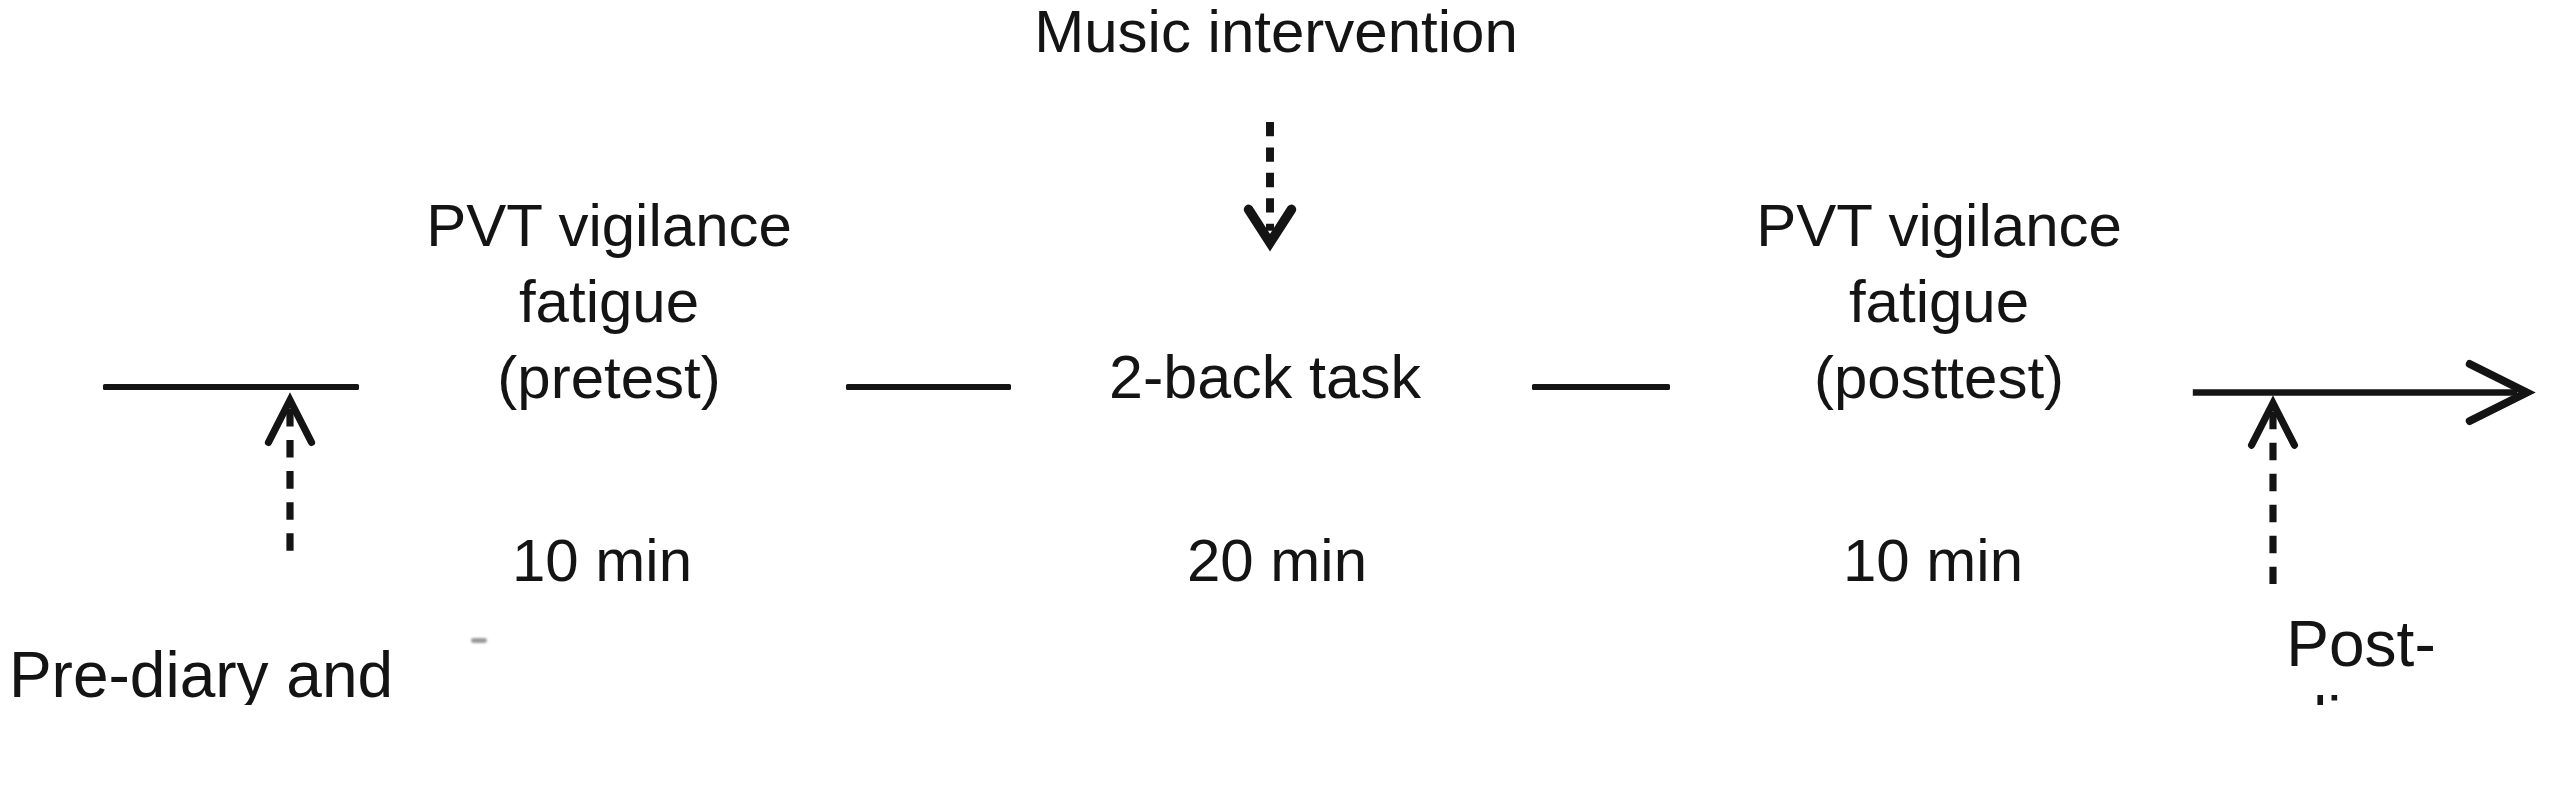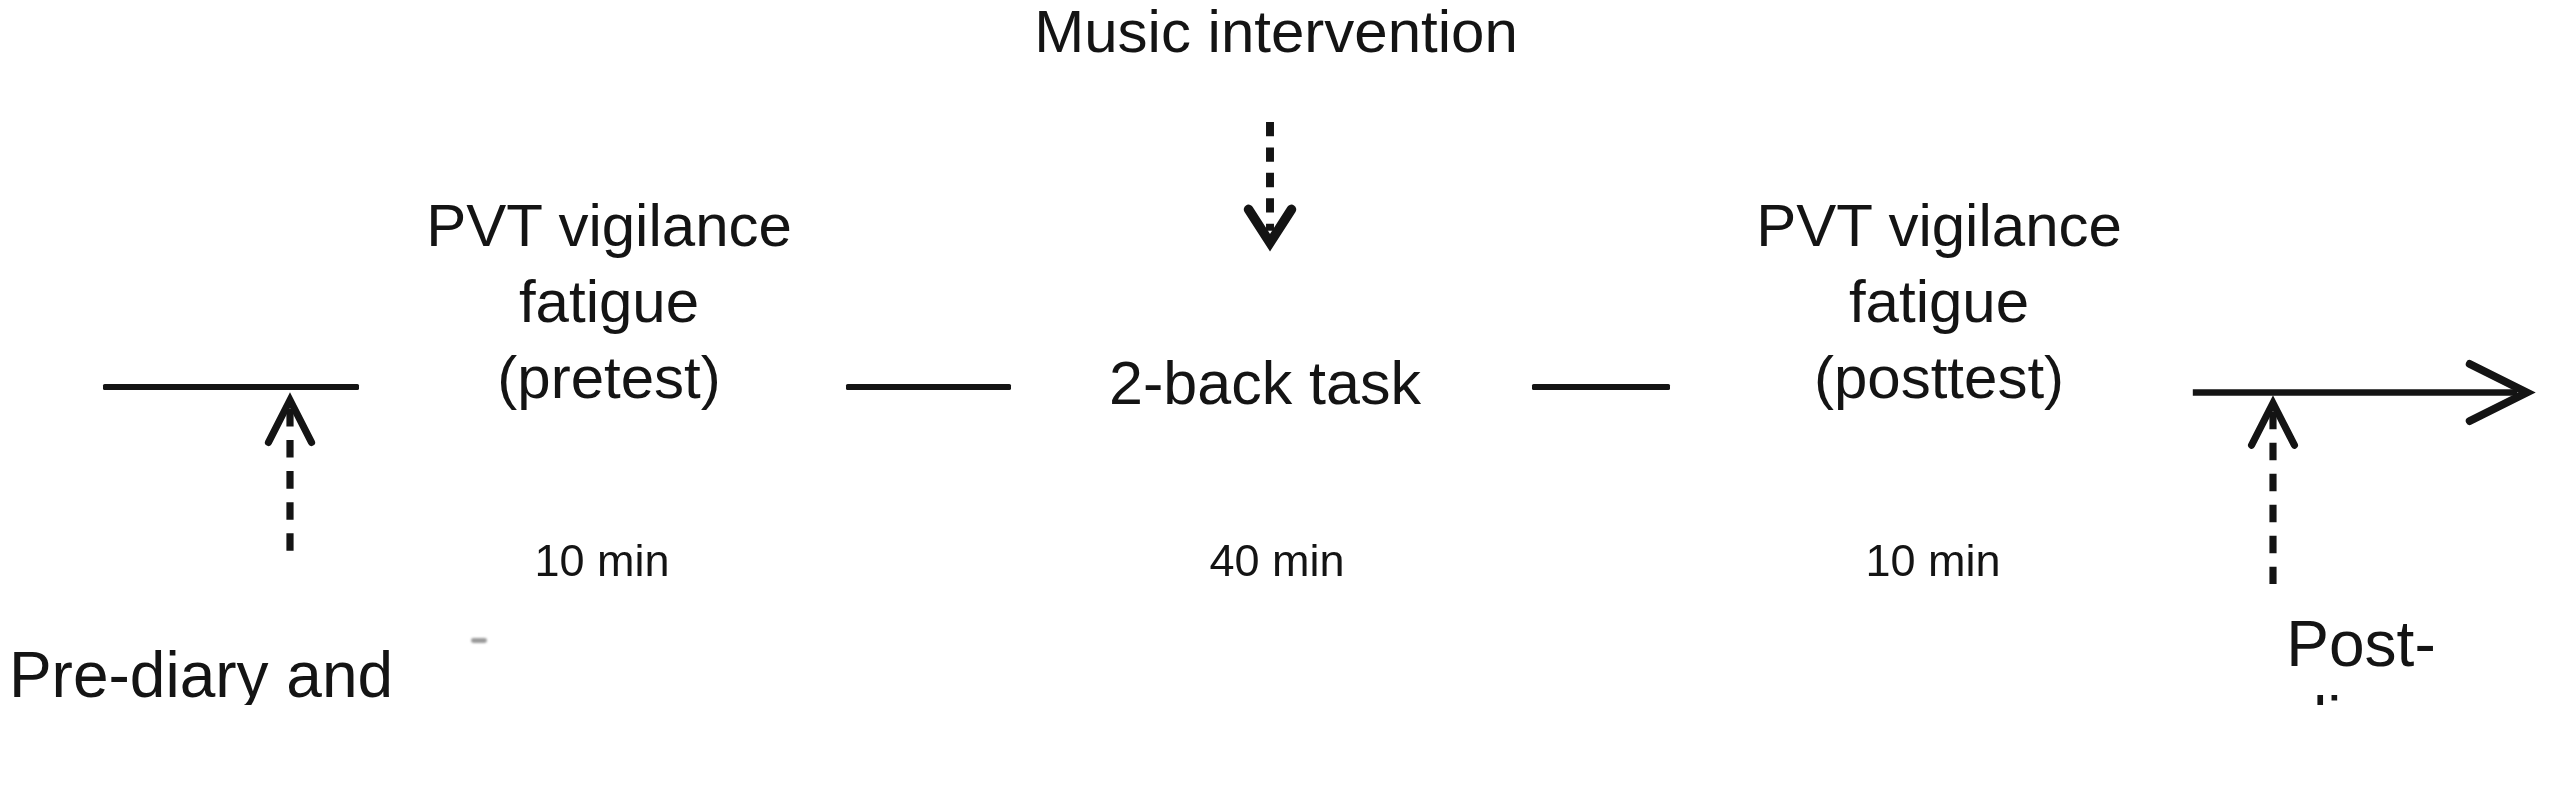--- a/index.html
+++ b/index.html
@@ -18,21 +18,21 @@
   }
   .label{
     position:absolute;
     transform:translateX(-50%);
     text-align:center;
     white-space:pre-line;
     color:var(--ink);
   }
   .big{font-size:60px;line-height:76px;}
   .task{font-size:61px;line-height:76px;}
-  .dur{font-size:45px;line-height:48px;}
+  .dur{font-size:60px;line-height:48px;}
   .mood{font-size:64px;line-height:76px;}
   .tline{
     position:absolute;
     height:6.4px;top:384px;
     background:var(--ink);
     border-radius:1.6px;
   }
   svg.arrow{position:absolute;overflow:visible;}
   svg.arrow .stroke{stroke:var(--ink);fill:none;}
   .smudge{
@@ -58,29 +58,29 @@
 
   <svg class="arrow" style="left:2190px;top:356px;" width="350" height="73" viewBox="0 0 440 92">
     <line class="stroke" x1="3" y1="46" x2="412" y2="46" stroke-width="8"></line>
     <path class="stroke" d="M352 10 L424 46 L352 82" stroke-width="10" stroke-linecap="round" stroke-linejoin="miter"></path>
   </svg>
 
   <div class="label big" style="left:609px;top:188px;">PVT vigilance
 fatigue
 (pretest)</div>
 
-  <div class="label task" style="left:1265px;top:339px;margin-top:6px;">2-back task</div>
+  <div class="label task" style="left:1265px;top:339px;">2-back task</div>
 
   <div class="label big" style="left:1939px;top:188px;">PVT vigilance
 fatigue
 (posttest)</div>
 
   <div class="label dur" style="left:602px;top:537px;">10 min</div>
 
-  <div class="label dur" style="left:1277px;top:537px;">40 min</div>
+  <div class="label dur" style="left:1277px;top:537px;">20 min</div>
 
   <div class="label dur" style="left:1933px;top:537px;">10 min</div>
 
   <svg class="arrow" style="left:262px;top:393px;" width="56" height="169" viewBox="0 0 70 212">
     <path class="stroke" d="M8 62 L35 9 L62 62" stroke-width="9" stroke-linecap="round" stroke-linejoin="miter"></path>
     <line class="stroke" x1="35" y1="20" x2="35" y2="206" stroke-width="9" stroke-dasharray="22 17"></line>
   </svg>
 
   <svg class="arrow" style="left:2245px;top:396px;" width="56" height="200" viewBox="0 0 70 252">
     <path class="stroke" d="M8 62 L35 9 L62 62" stroke-width="9" stroke-linecap="round" stroke-linejoin="miter"></path>

